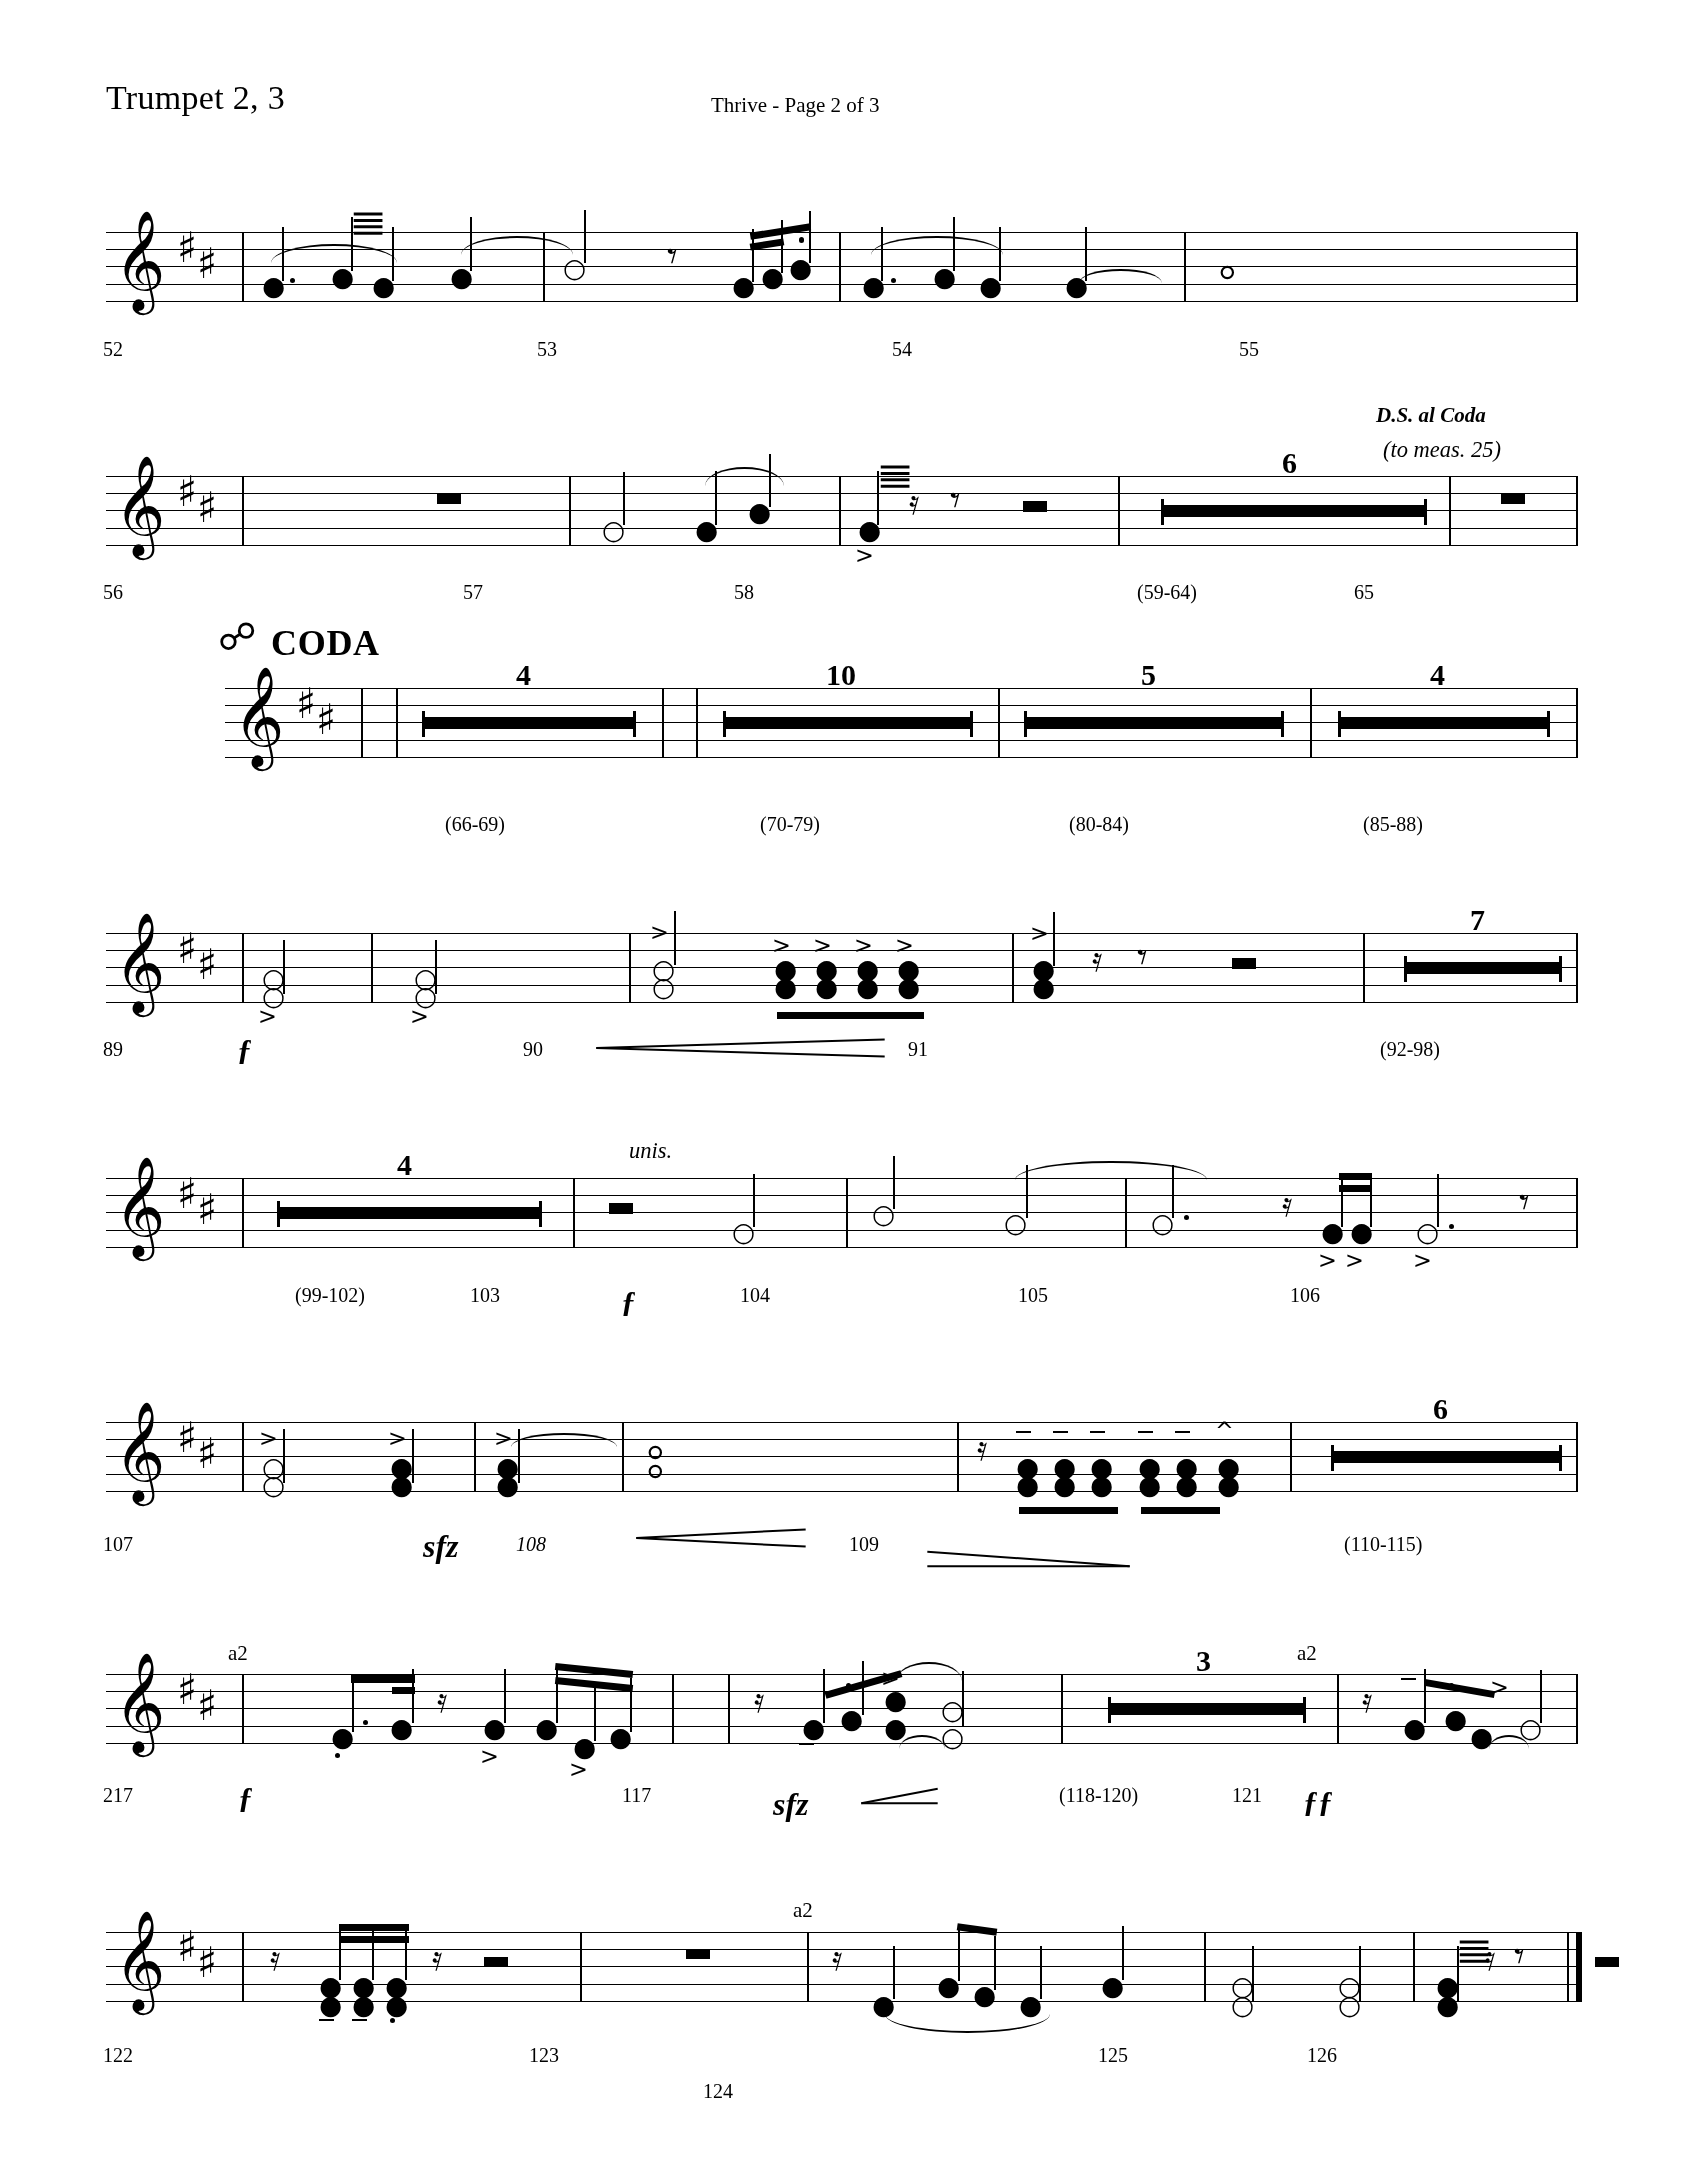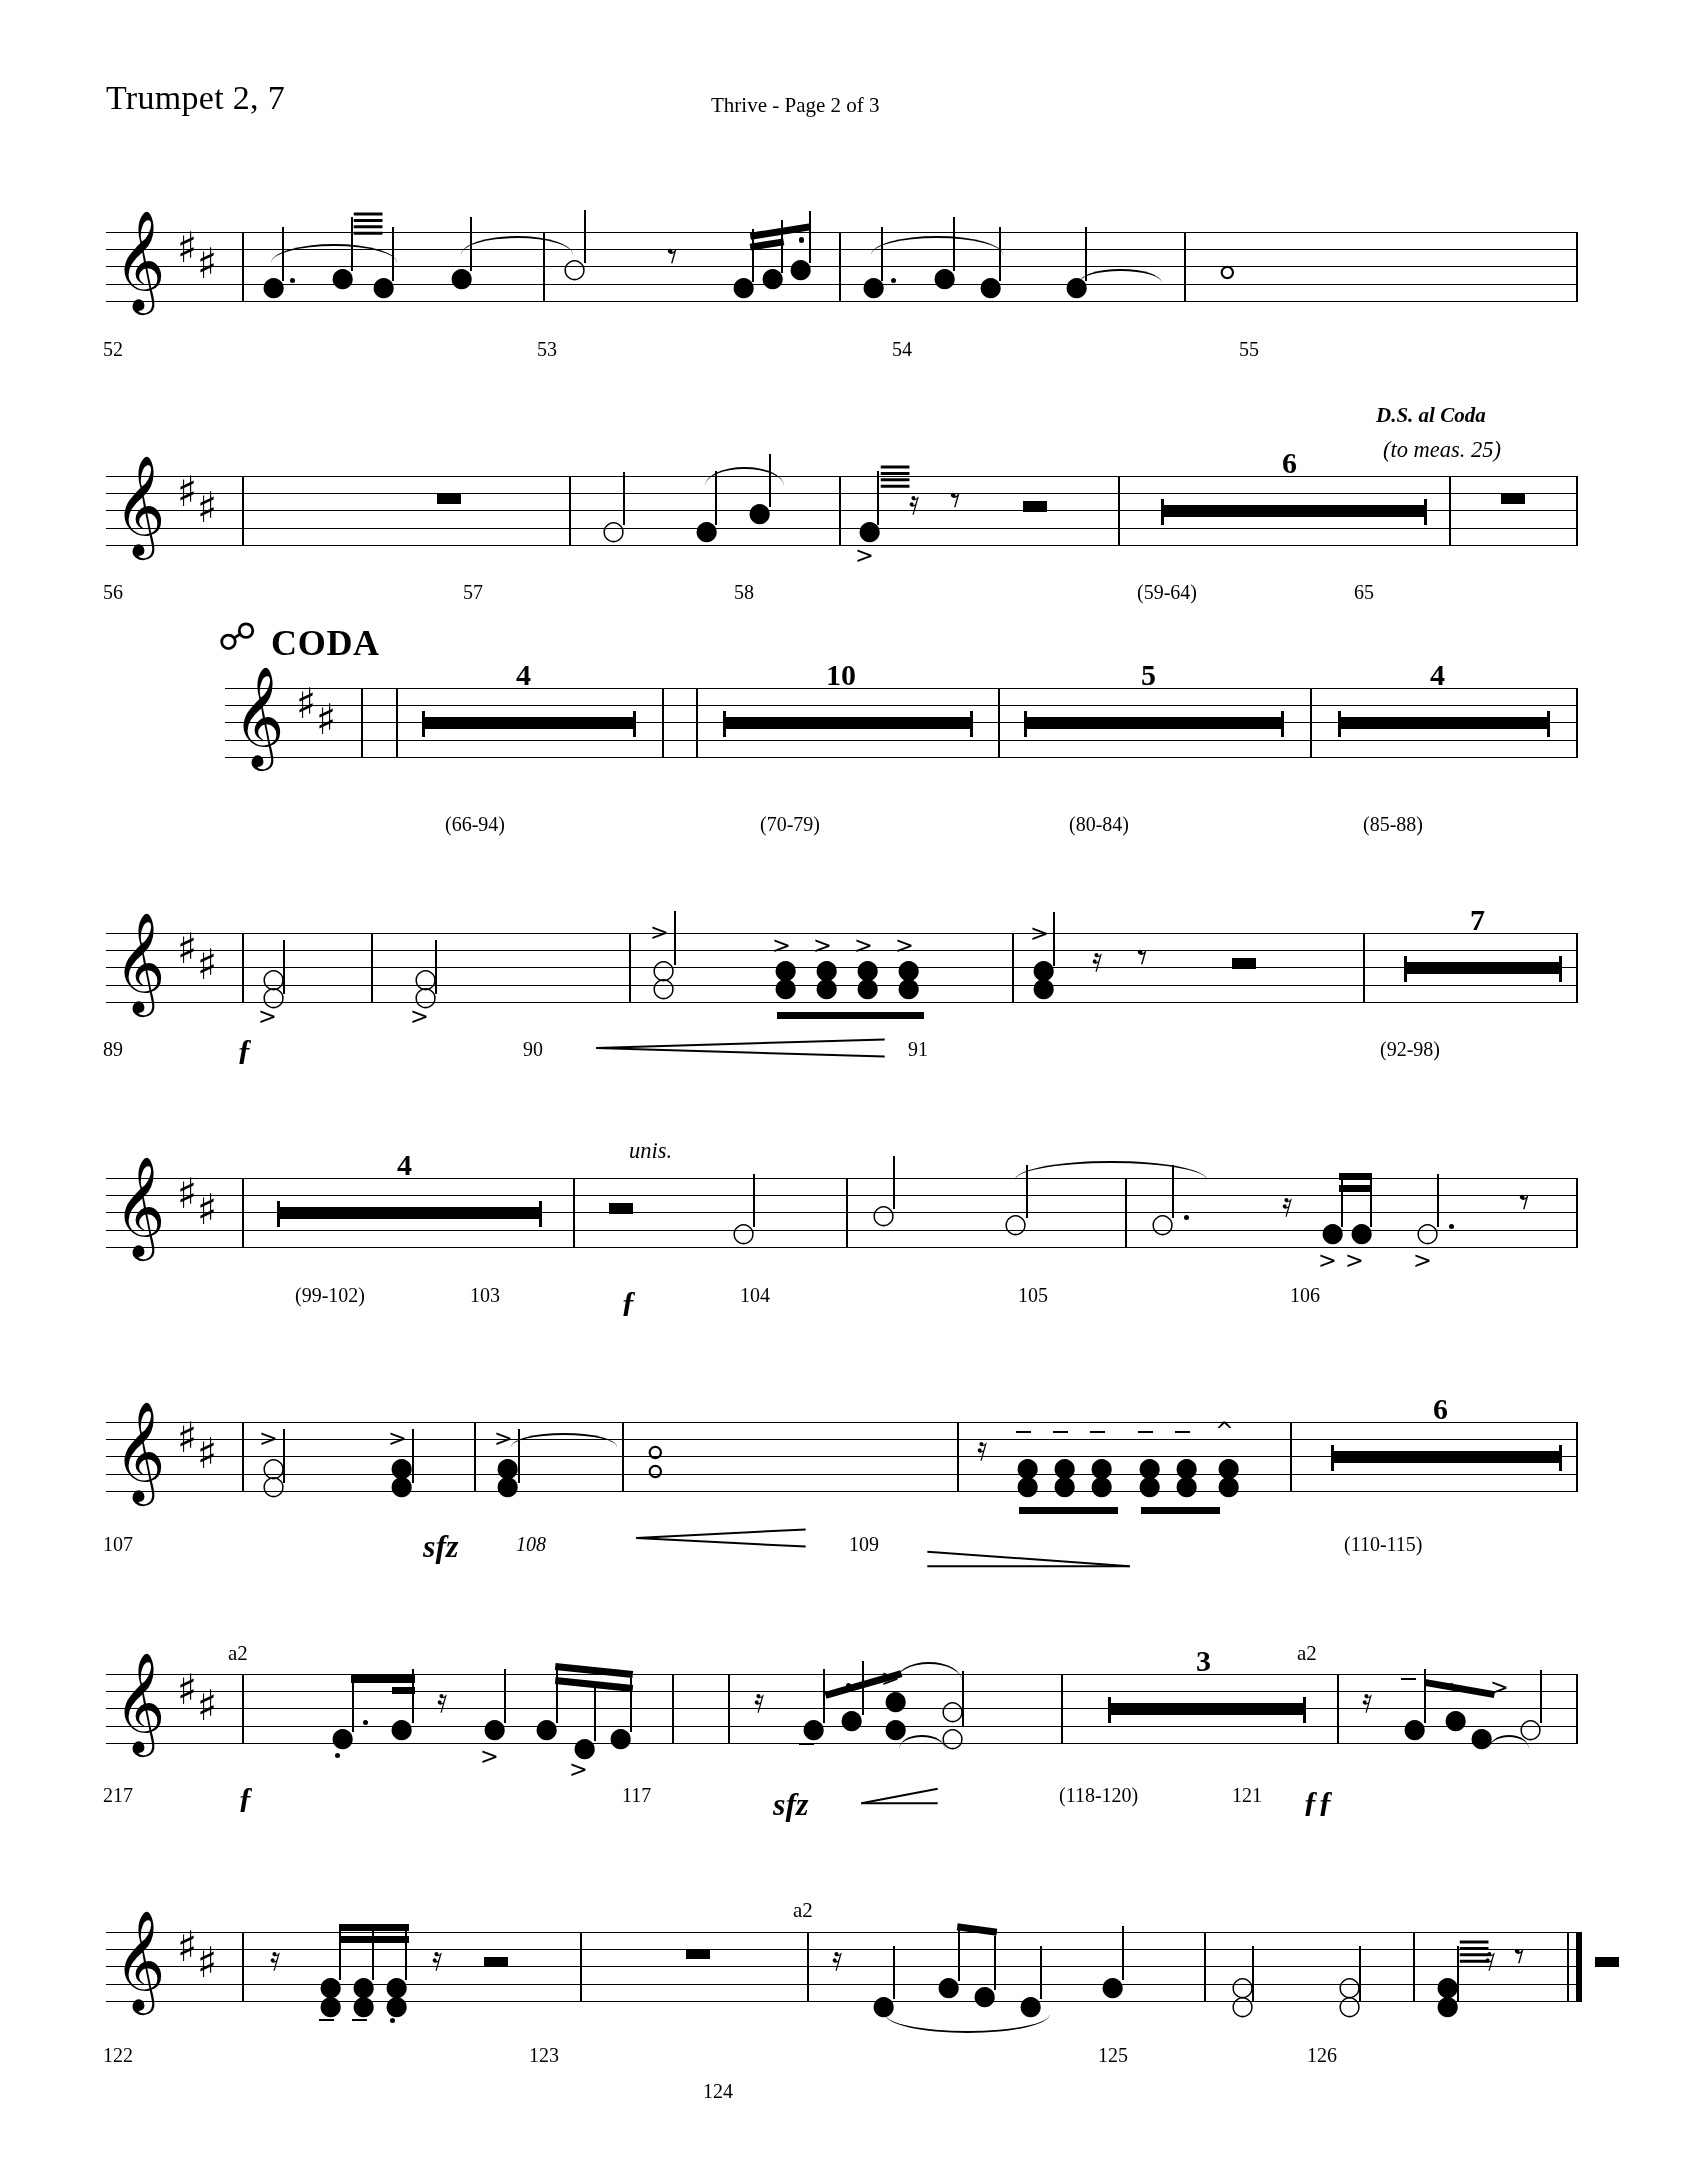--- a/index.html
+++ b/index.html
@@ -211,21 +211,21 @@
     width: 5.3px; height: 5.3px;
     border-radius: 50%;
     background: #000;
   }
 </style>
 </head>
 <body>
 
 <div class="page">
 
-  <div class="part-title">Trumpet 2, 7</div>
+  <div class="part-title">Trumpet 2, 3</div>
   <div class="page-header">Thrive - Page 2 of 3</div>
 
   <div class="system" style="top:232px;height:119px;">
     <div class="staff" style="left:106px;width:1472px;top:0;">
       <div class="line l0"></div>
       <div class="line l1"></div>
       <div class="line l2"></div>
       <div class="line l3"></div>
       <div class="line l4"></div>
 
@@ -379,21 +379,21 @@
       <div class="mmr-cap-l" style="left:799px;top:22.5px;"></div>
       <div class="mmr-cap-r" style="left:1056px;top:22.5px;"></div>
       <div class="mmr-num" style="left:916px;top:-30px;">5</div>
 
       <div class="mmr" style="left:1113px;top:29px;width:212px;"></div>
       <div class="mmr-cap-l" style="left:1113px;top:22.5px;"></div>
       <div class="mmr-cap-r" style="left:1322px;top:22.5px;"></div>
       <div class="mmr-num" style="left:1205px;top:-30px;">4</div>
     </div>
 
-    <div class="meas-range" style="left:445px;top:191px;">(66-94)</div>
+    <div class="meas-range" style="left:445px;top:191px;">(66-69)</div>
     <div class="meas-range" style="left:760px;top:191px;">(70-79)</div>
     <div class="meas-range" style="left:1069px;top:191px;">(80-84)</div>
     <div class="meas-range" style="left:1363px;top:191px;">(85-88)</div>
   </div>
 
   <div class="system" style="top:920px;height:165px;">
     <div class="staff" style="left:106px;width:1472px;top:13.2px;">
       <div class="line l0"></div>
       <div class="line l1"></div>
       <div class="line l2"></div>

